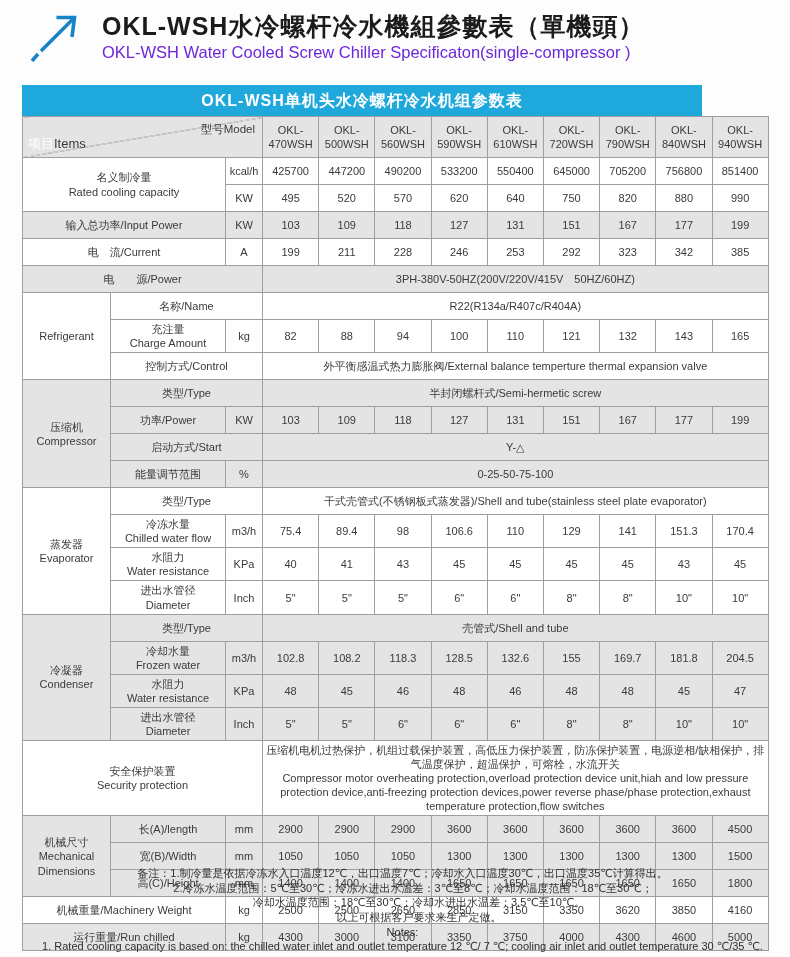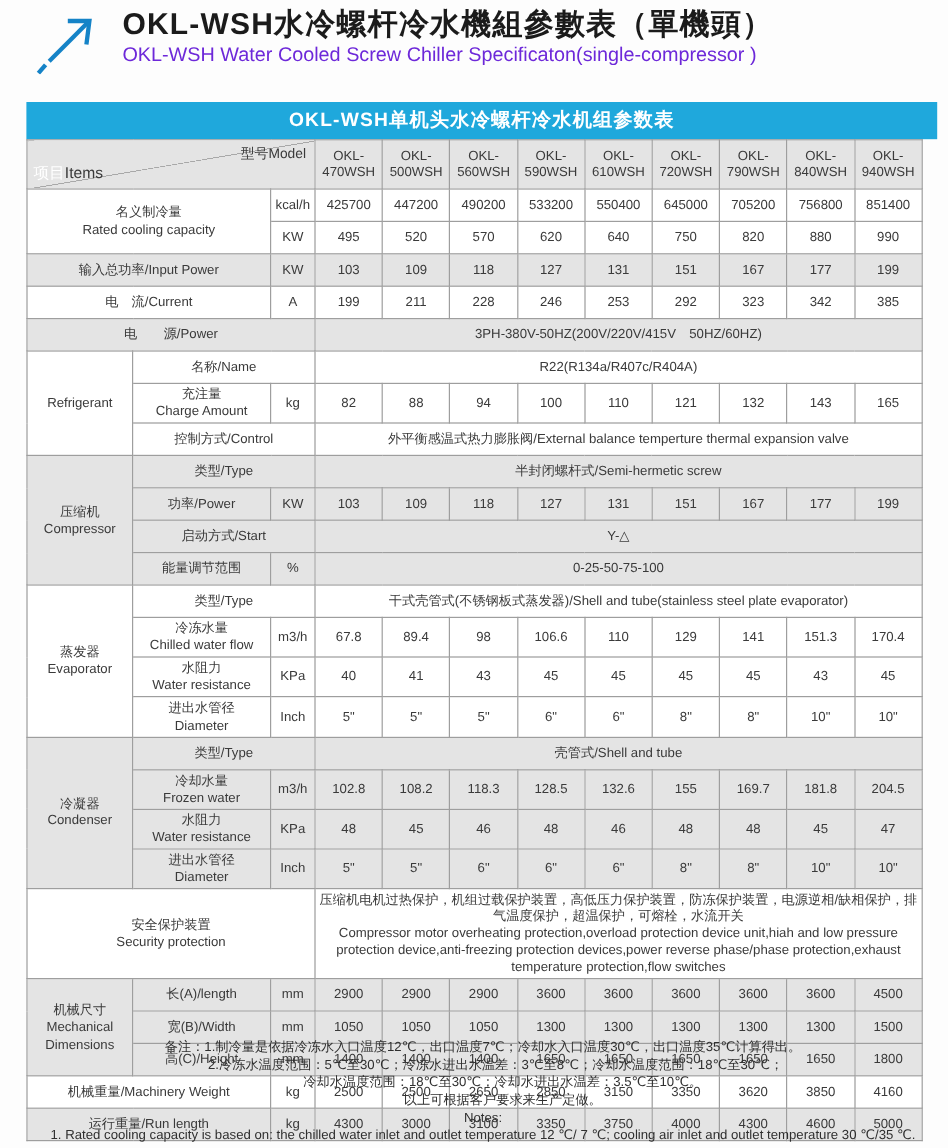--- a/index.html
+++ b/index.html
@@ -1,28 +1,28 @@
 <!DOCTYPE html>
 <html><head>
 <meta charset="utf-8">
 <style>
   html,body{margin:0;padding:0;background:#ffffff;}
   .page{
     position:relative;width:790px;height:957px;background:#fdfdfd;overflow:hidden;
     font-family:"Liberation Sans","DejaVu Sans",sans-serif;color:#3a3a3a;
   }
   
-  .hdr{position:absolute;top:4px;left:28px;display:flex;align-items:flex-start;}
+  .hdr{position:absolute;top:4px;left:28px;display:flex;align-items:flex-end;}
   .logo{width:58px;height:58px;flex:0 0 auto;}
   .titles{margin-left:16px;padding-top:2px;}
   .title-cn{font-size:25px;font-weight:bold;color:#1b1b1b;letter-spacing:1px;line-height:1.15;}
   .title-en{font-size:16.5px;font-weight:normal;color:#6d28d9;margin-top:2px;}
   
   .banner{
-    position:absolute;top:85px;left:22px;width:759px;height:31px;background:#1fa8dc;
+    position:absolute;top:85px;left:22px;width:680px;height:31px;background:#1fa8dc;
     color:#fff;font-size:16px;font-weight:bold;text-align:center;line-height:31px;letter-spacing:1px;
   }
   
   table.spec{
     position:absolute;top:116px;left:22px;width:746px;border-collapse:collapse;table-layout:fixed;
     border:1px solid #7d7d7d;
   }
   table.spec td, table.spec th{
     border:1px solid #9e9e9e;text-align:center;vertical-align:middle;
     font-size:11px;color:#3a3a3a;padding:2px 1px;white-space:pre-line;line-height:1.28;height:22px;
@@ -208,21 +208,21 @@
         <tr class="plain">
           <td rowspan="4" class="group">蒸发器
 Evaporator</td>
           <td colspan="2" class="label">类型/Type</td>
           <td colspan="9" class="span">干式壳管式(不锈钢板式蒸发器)/Shell and tube(stainless steel plate evaporator)</td>
         </tr>
         <tr class="plain">
           <td class="label">冷冻水量
 Chilled water flow</td>
           <td class="unit">m3/h</td>
-          <td class="val">67.8</td>
+          <td class="val">75.4</td>
           <td class="val">89.4</td>
           <td class="val">98</td>
           <td class="val">106.6</td>
           <td class="val">110</td>
           <td class="val">129</td>
           <td class="val">141</td>
           <td class="val">151.3</td>
           <td class="val">170.4</td>
         </tr>
         <tr class="plain">
@@ -356,21 +356,21 @@
           <td class="val">2500</td>
           <td class="val">2650</td>
           <td class="val">2850</td>
           <td class="val">3150</td>
           <td class="val">3350</td>
           <td class="val">3620</td>
           <td class="val">3850</td>
           <td class="val">4160</td>
         </tr>
         <tr class="shaded">
-          <td colspan="2" class="label">运行重量/Run length</td>
+          <td colspan="2" class="label">运行重量/Run chilled</td>
           <td class="unit">kg</td>
           <td class="val">4300</td>
           <td class="val">3000</td>
           <td class="val">3100</td>
           <td class="val">3350</td>
           <td class="val">3750</td>
           <td class="val">4000</td>
           <td class="val">4300</td>
           <td class="val">4600</td>
           <td class="val">5000</td>

